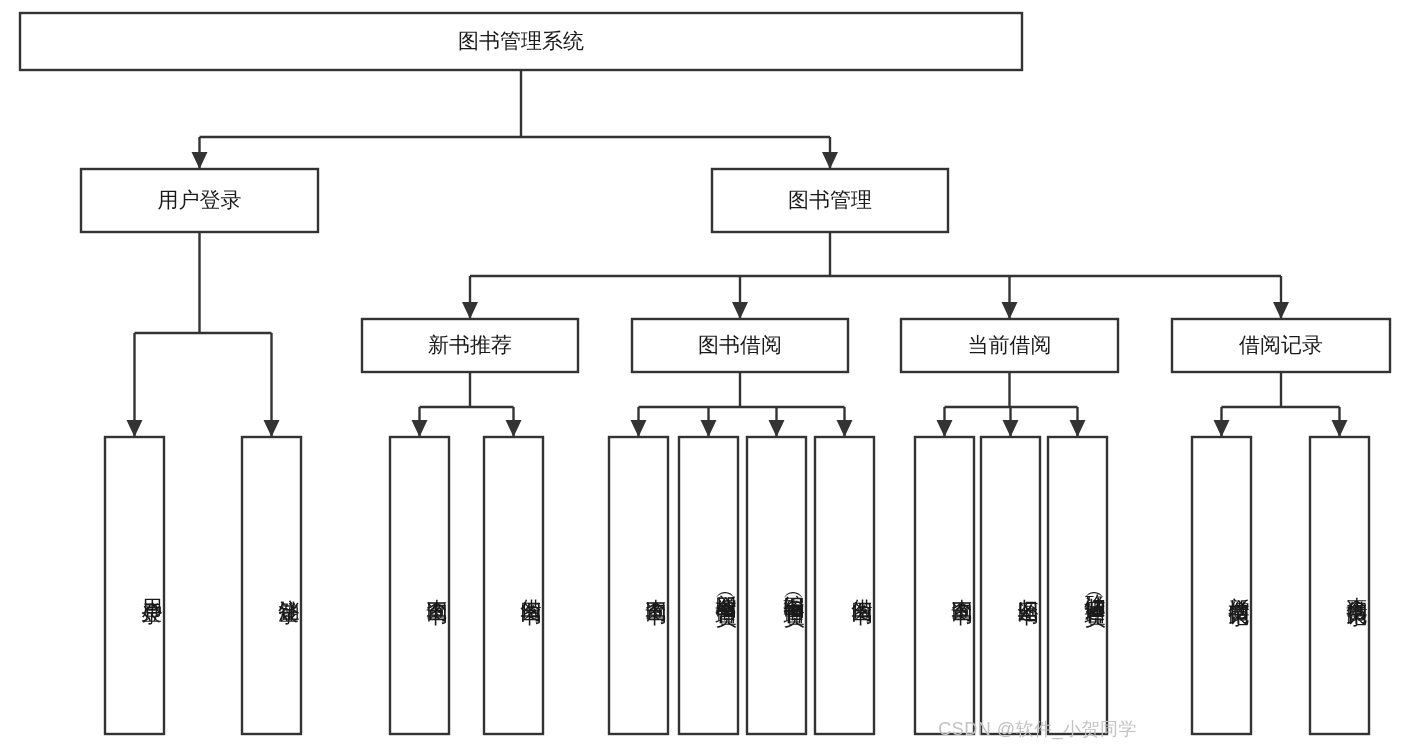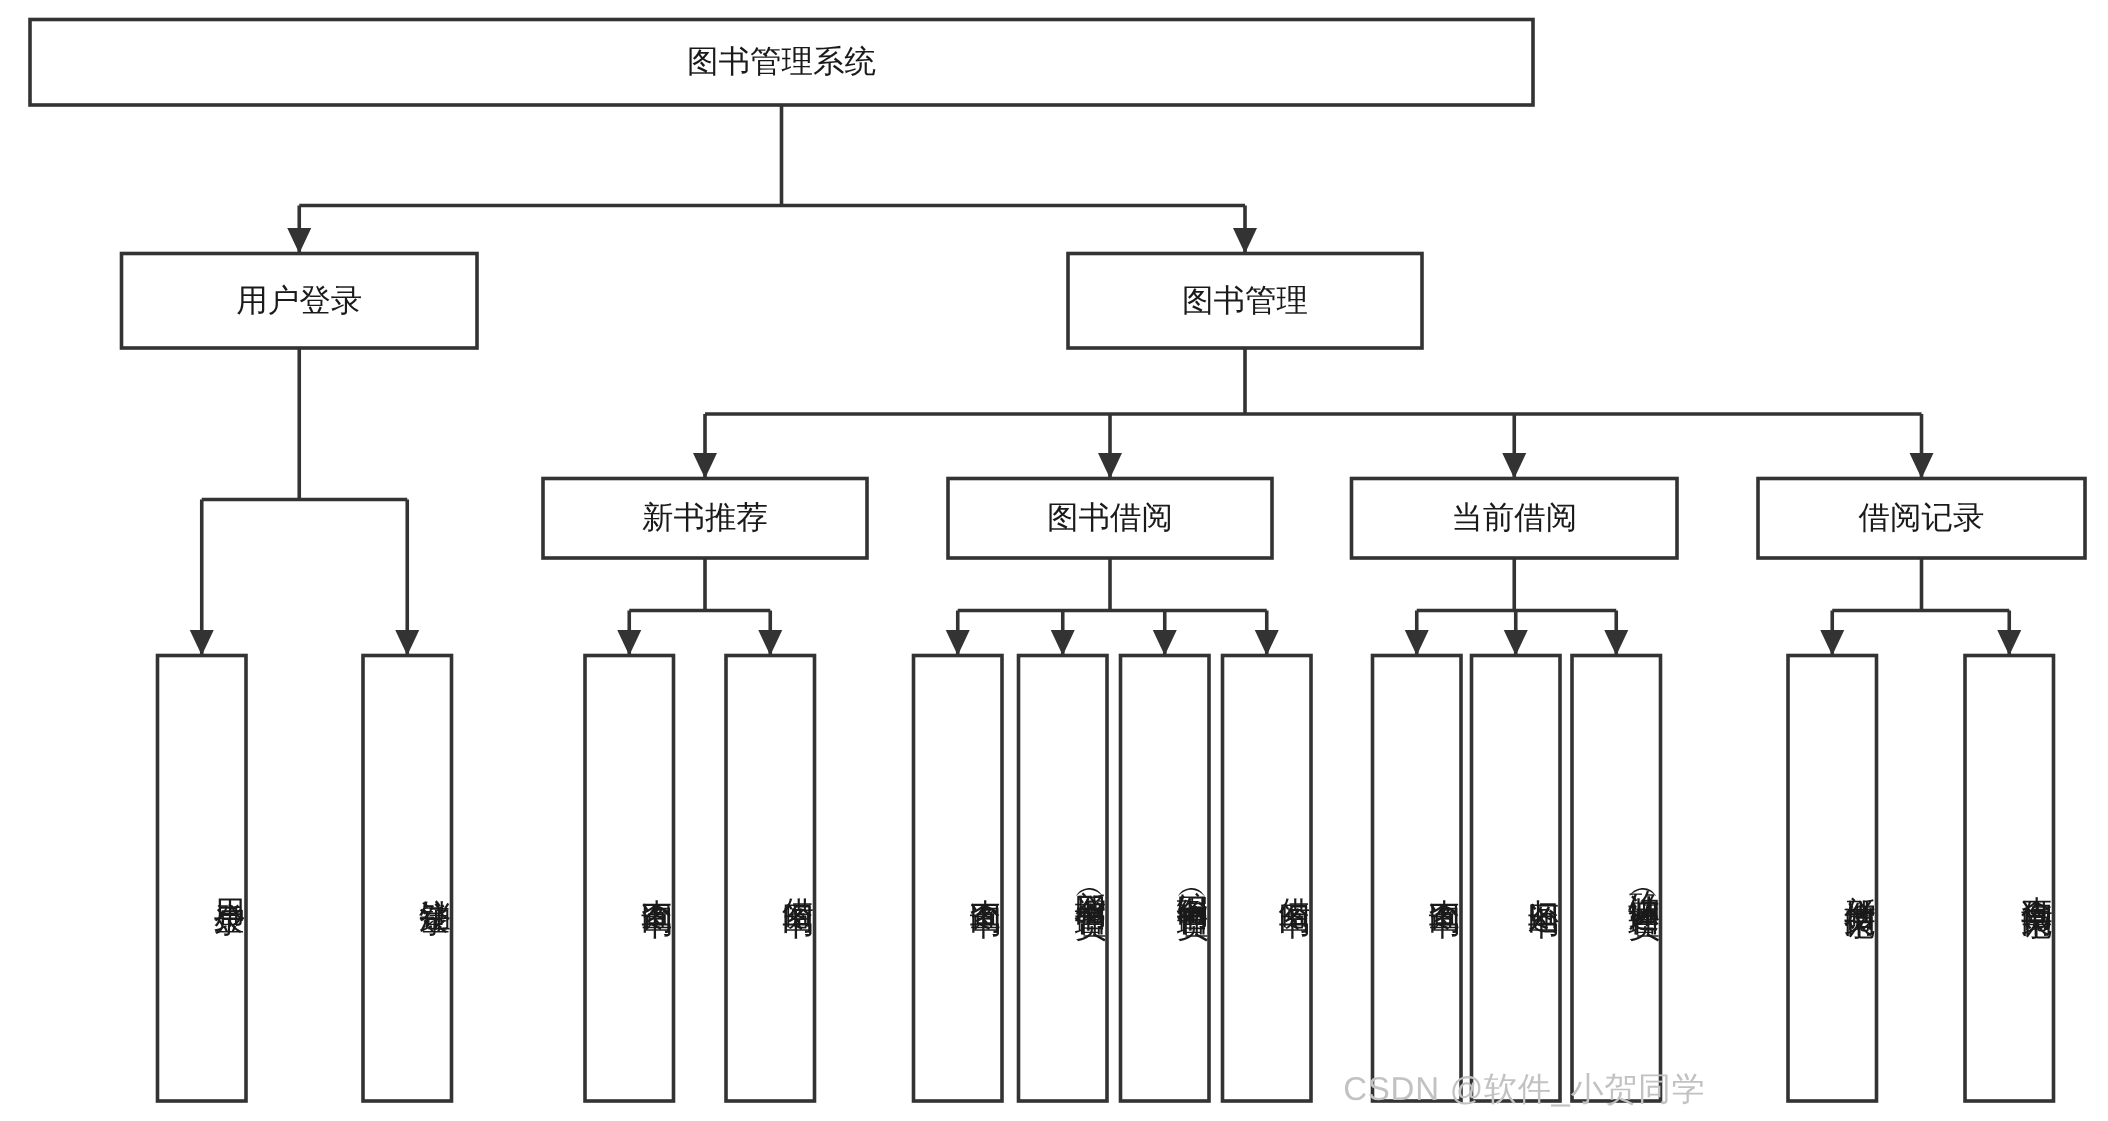--- a/index.html
+++ b/index.html
@@ -62,21 +62,21 @@
     align-items: flex-start;
     justify-content: center;
     white-space: nowrap;
     pointer-events: none;
   }
   .watermark {
     position: absolute;
     right: 12px;
     bottom: 6px;
     font-family: "Liberation Sans", "DejaVu Sans", sans-serif;
-    font-size: 22px;
+    font-size: 18px;
     color: #c2c2c2;
     letter-spacing: 0.5px;
     white-space: nowrap;
   }
 </style>
 </head>
 <body>
 
 <div id="diagram-root">
 

